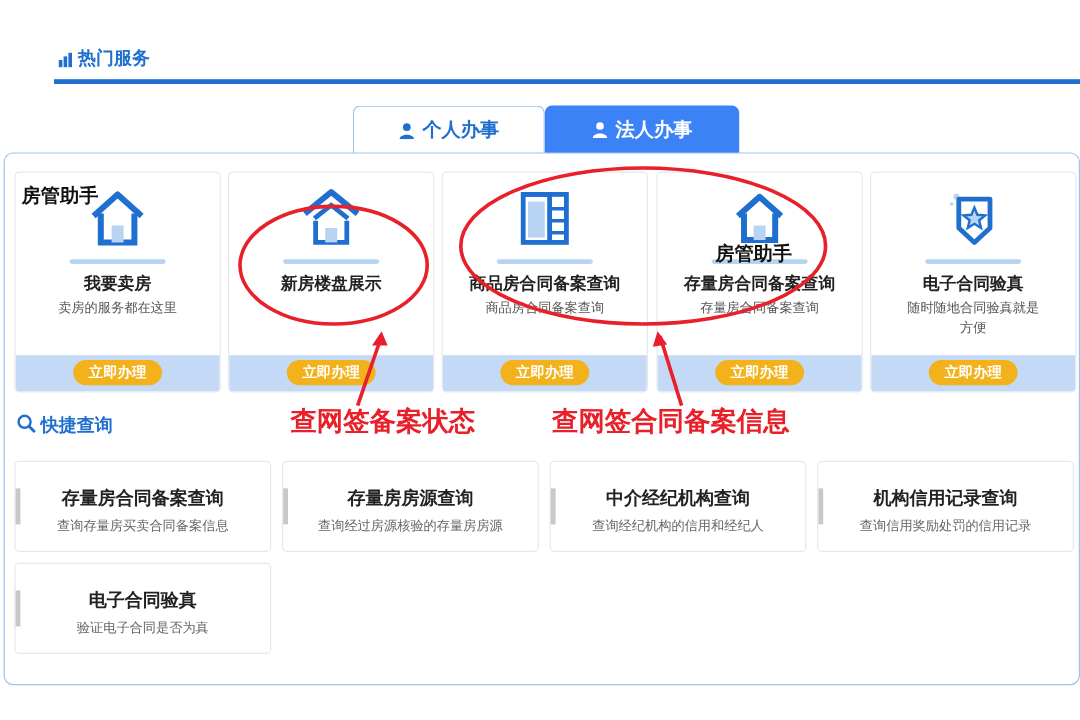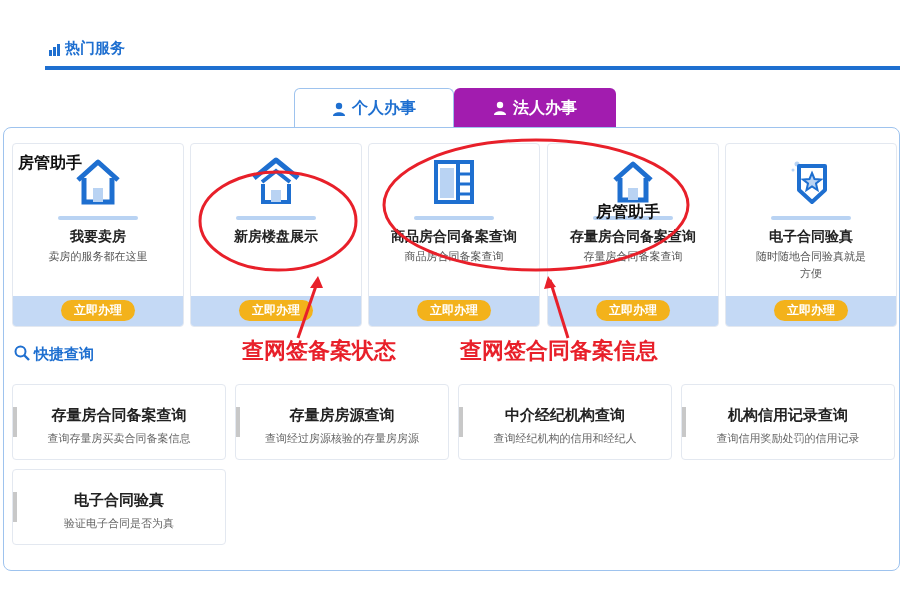--- a/index.html
+++ b/index.html
@@ -8,21 +8,21 @@
 
     .section-header { position: absolute; left: 0; top: 36px; width: 900px; height: 34px; margin-left: 45px; }
     .section-header .bars { position: absolute; left: 4px; top: 8px; width: 14px; height: 12px; }
     .section-header .bars i { position: absolute; bottom: 0; width: 3px; background: #1e6fd0; }
     .section-header .title { position: absolute; left: 20px; top: 3px; font-size: 15px; font-weight: bold; color: #1e6fd0; }
     .section-header .rule { position: absolute; left: 0; top: 30px; width: 900px; height: 4px; background: #1e6fd0; }
 
     .tabs { position: absolute; left: 294px; top: 88px; width: 322px; height: 48px; }
     .tab { position: absolute; top: 0; height: 40px; display: flex; align-items: center; justify-content: center; font-size: 16px; font-weight: bold; }
     .tab.active { left: 0; width: 160px; background: #fff; color: #1e6fd0; border: 1px solid #9ec3ee; border-bottom: none; border-radius: 6px 6px 0 0; }
-    .tab.inactive { left: 160px; width: 162px; background: #a21caf; color: #fff; border-radius: 6px 6px 0 0; }
+    .tab.inactive { left: 160px; width: 162px; background: #3b82f6; color: #fff; border-radius: 6px 6px 0 0; }
     .tab svg { margin-right: 6px; }
 
     .panel { position: absolute; left: 3px; top: 127px; width: 897px; height: 444px; border: 1px solid #9ec3ee; border-radius: 8px; background: #fff; }
 
     .card { position: absolute; top: 143px; width: 172px; height: 184px; border: 1px solid #e3e8f0; border-radius: 4px; background: #fff; overflow: hidden; }
     .card .icon { position: absolute; left: 50%; top: 12px; transform: translateX(-50%); width: 52px; height: 52px; }
     .card .underline { position: absolute; left: 50%; top: 72px; transform: translateX(-50%); width: 80px; height: 4px; background: #b9d3f3; border-radius: 2px; }
     .card .name { position: absolute; left: 0; right: 0; top: 84px; text-align: center; font-size: 14px; font-weight: bold; color: #222; }
     .card .desc { position: absolute; left: 10px; right: 10px; top: 104px; text-align: center; font-size: 11px; color: #555; line-height: 17px; }
     .card .footer { position: absolute; left: 0; right: 0; bottom: 0; height: 30px; background: #c4d9f5; }

